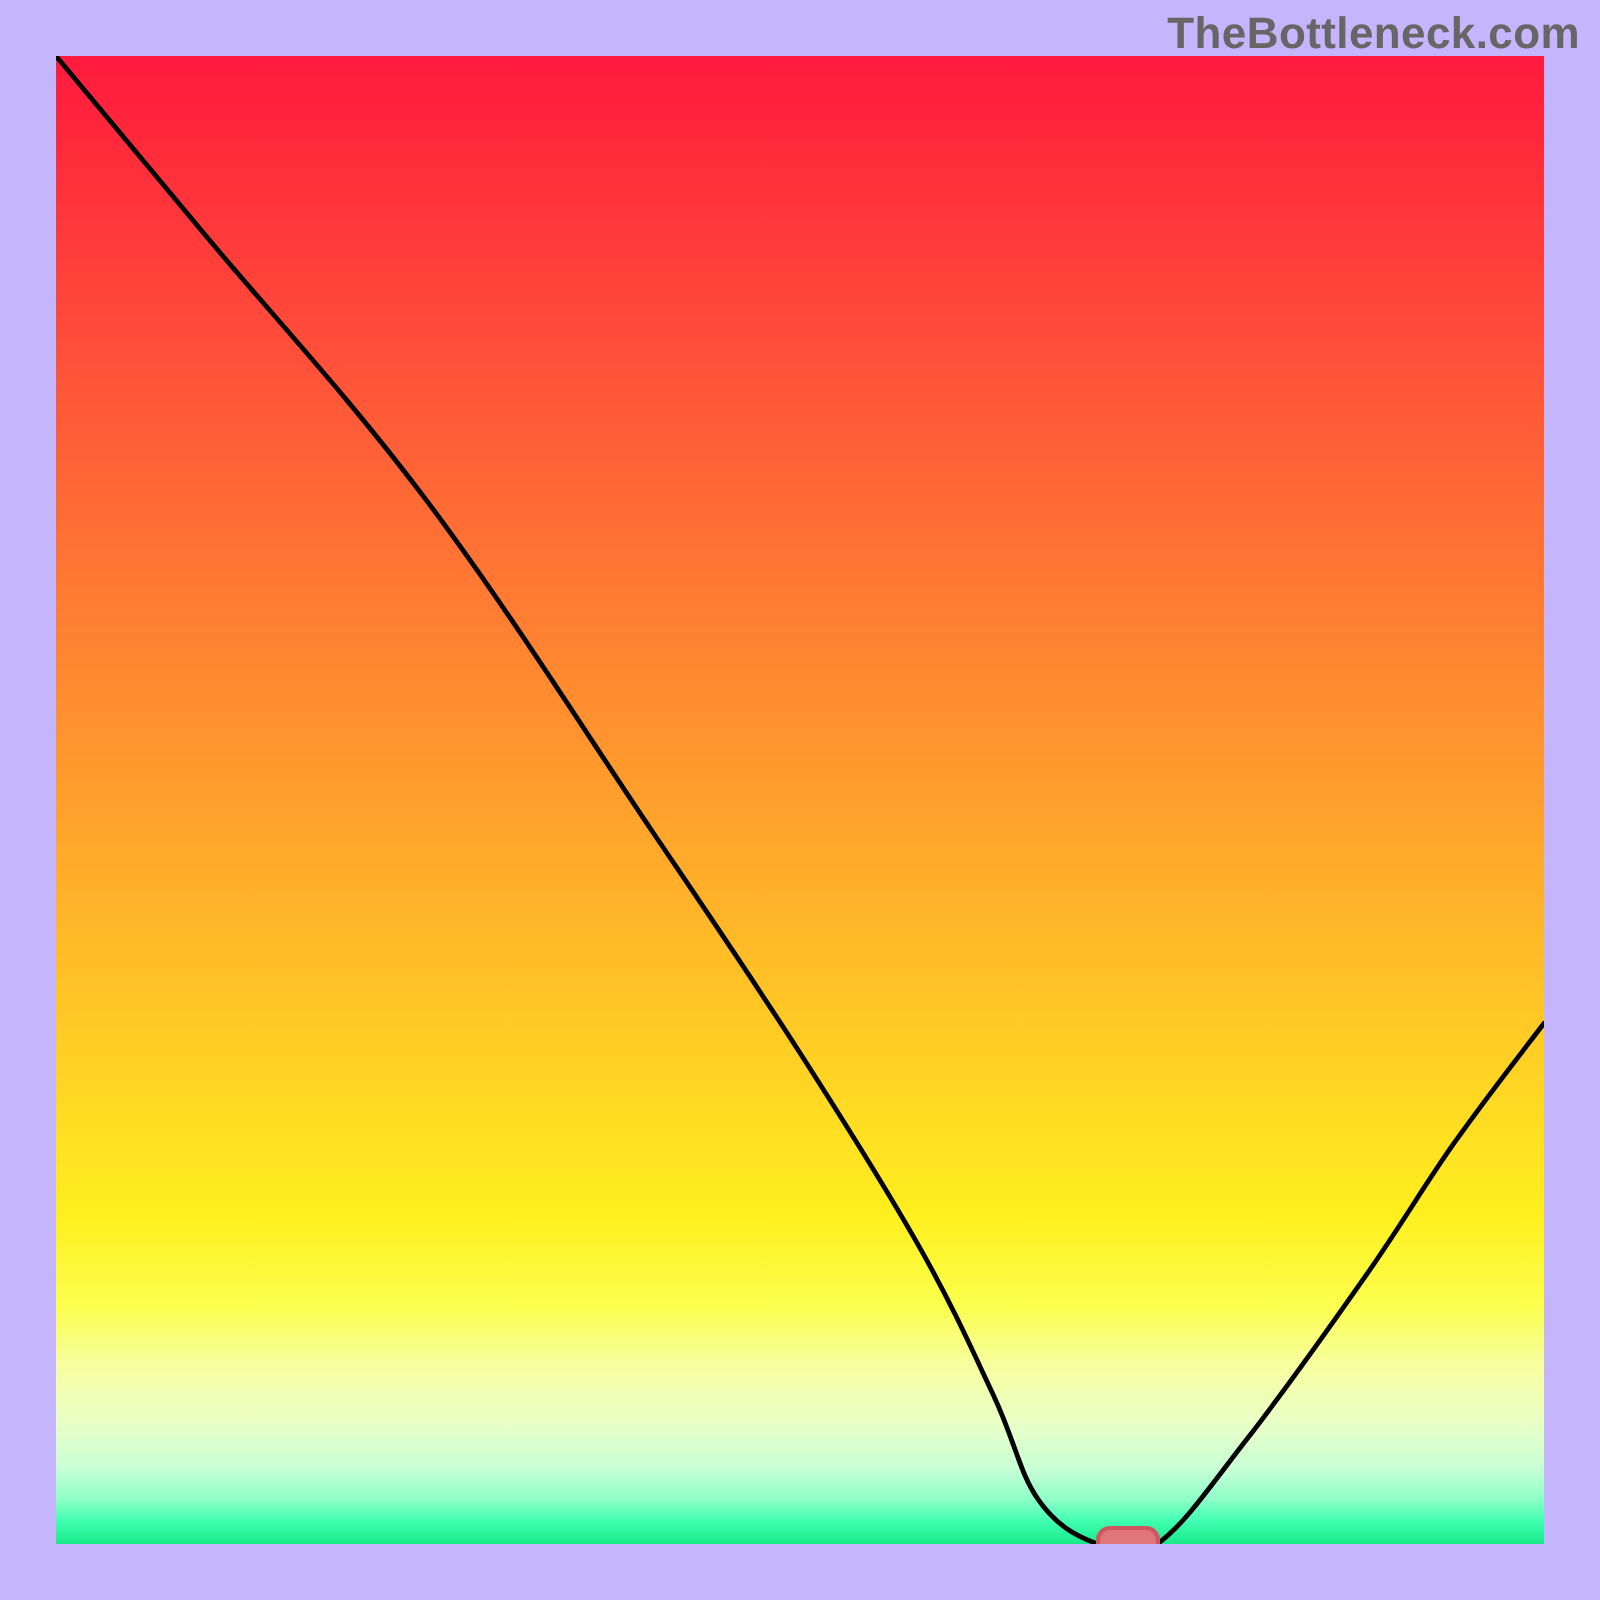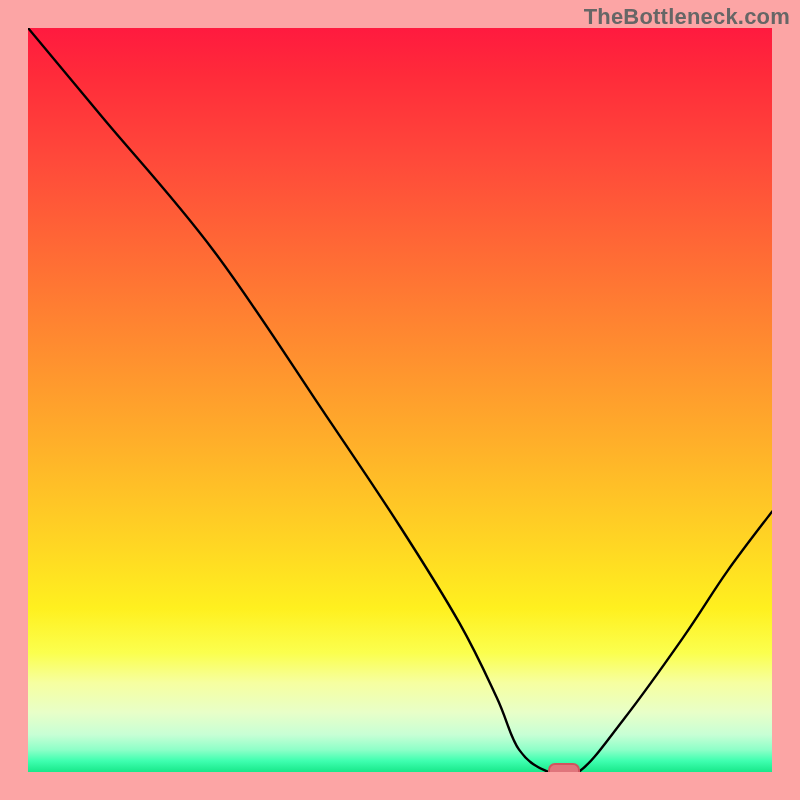--- a/index.html
+++ b/index.html
@@ -8,21 +8,21 @@
     width: 800px;
     height: 800px;
     background: #000;
     overflow: hidden;
     font-family: Arial, Helvetica, sans-serif;
   }
   .frame {
     position: relative;
     width: 800px;
     height: 800px;
-    background: #fca5a5;
+    background: #c4b5fd;
   }
   .watermark {
     position: absolute;
     top: 4px;
     right: 10px;
     color: #666;
     font-size: 22px;
     font-weight: 600;
     letter-spacing: 0.2px;
     z-index: 5;

